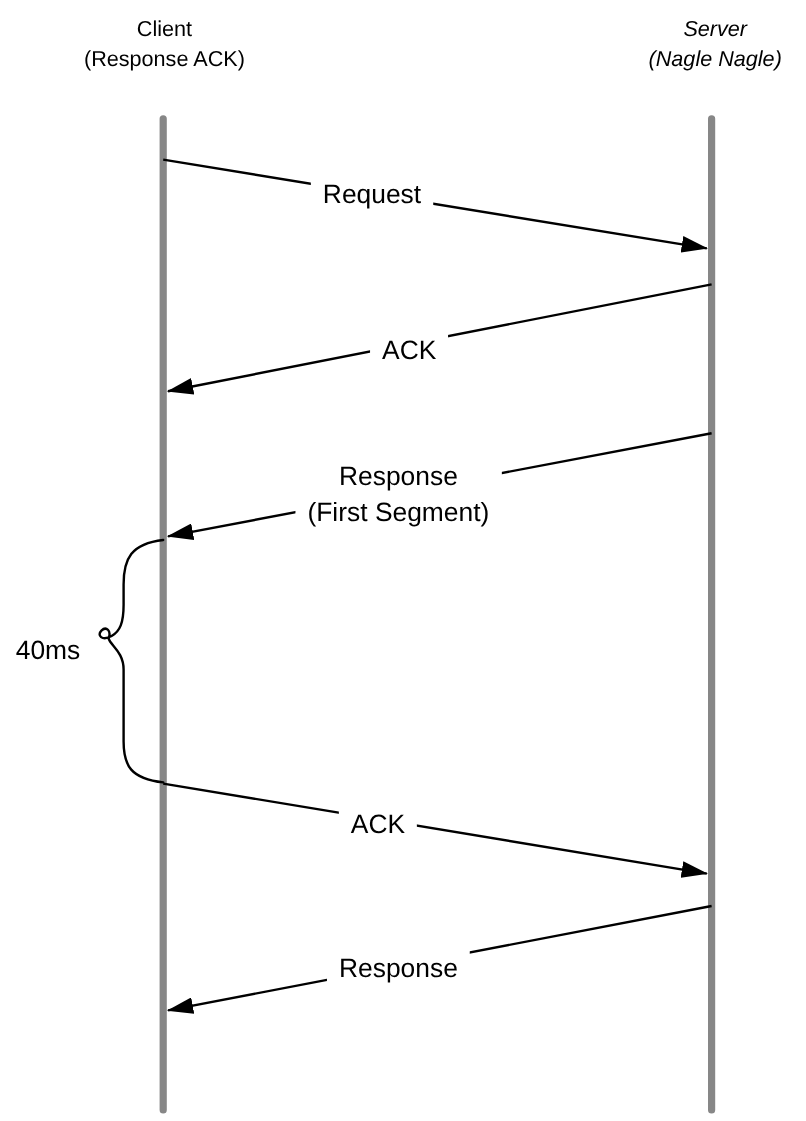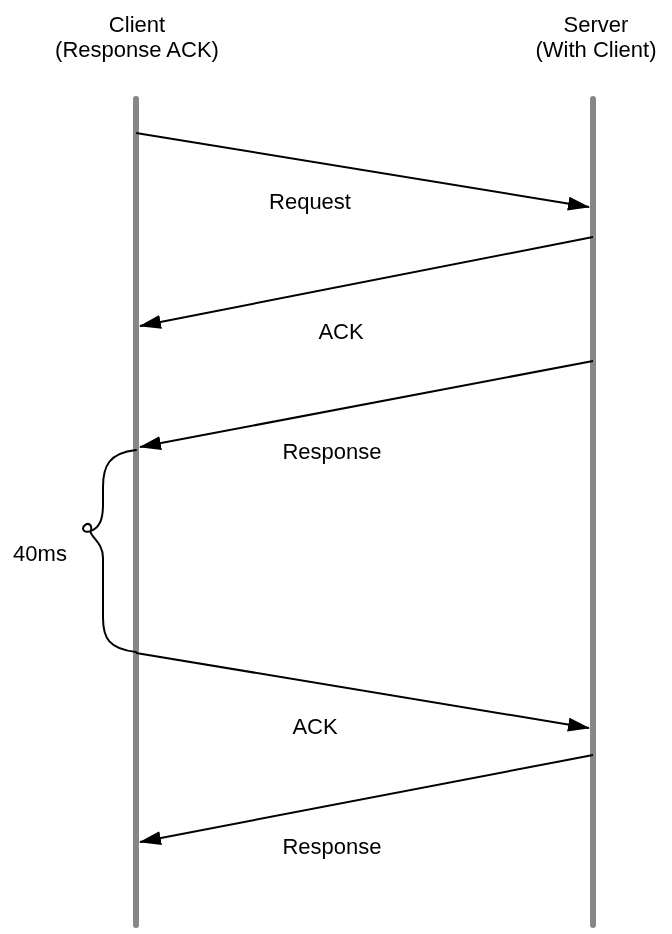--- a/index.html
+++ b/index.html
@@ -19,34 +19,33 @@
   .stage svg {
     position: absolute;
     left: 0;
     top: 0;
   }
   .actor-label {
     position: absolute;
     top: 12px;
     transform: translateX(-50%);
     text-align: center;
-    font-size: 22px;
+    font-size: 18px;
     line-height: 25px;
     white-space: nowrap;
   }
   .msg-label {
     position: absolute;
     transform: translate(-50%, -50%);
     background: #ffffff;
     padding: 0 10px;
     font-size: 22px;
     line-height: 30px;
     text-align: center;
     white-space: nowrap;
-    margin-top: 40px;
   }
   .annotation-label {
     position: absolute;
     transform: translate(-50%, -50%);
     font-size: 22px;
     line-height: 26px;
     white-space: nowrap;
   }
 </style>
 </head>
@@ -74,38 +73,39 @@
     <g id="brace-layer">
         <path d="M 136 450 C 109 453 103 466 103 487 L 103 504 C 103 519 100 526 93 530 C 85 534.5 80.5 529.5 84.5 525.5 C 88.5 521.5 93 525.5 90.5 532 C 92 538 103 543 103 558 L 103 618 C 103 638 109 649 136 652" fill="none" stroke="#000000" stroke-width="2" stroke-linecap="round" stroke-linejoin="round"></path>
       </g>
   </svg>
 
   <div class="actor-label" id="actor-label-client" style="left: 137px;">
     <div>Client</div>
     <div>(Response ACK)</div>
   </div>
 
-  <div class="actor-label" id="actor-label-server" style="left: 596px;">
+  <div class="actor-label" id="actor-label-server" style="left: 596px; font-style: italic;">
     <div>Server</div>
-    <div>(With Client)</div>
+    <div>(Nagle Nagle)</div>
   </div>
 
   <div id="label-layer">
       <div class="msg-label" style="left: 310px; top: 162px;">
         <div>Request</div>
       </div>
       <div class="msg-label" style="left: 341px; top: 292px;">
         <div>ACK</div>
       </div>
       <div class="msg-label" style="left: 332px; top: 412px;">
         <div>Response</div>
+        <div>(First Segment)</div>
       </div>
       <div class="msg-label" style="left: 315px; top: 687px;">
         <div>ACK</div>
       </div>
       <div class="msg-label" style="left: 332px; top: 807px;">
         <div>Response</div>
       </div>
     </div>
 
-  <div class="annotation-label" id="delay-annotation" style="left: 40px; top: 554px;">40ms</div>
+  <div class="annotation-label" id="delay-annotation" style="left: 40px; top: 542px;">40ms</div>
 
 </div>
 
 </body></html>

